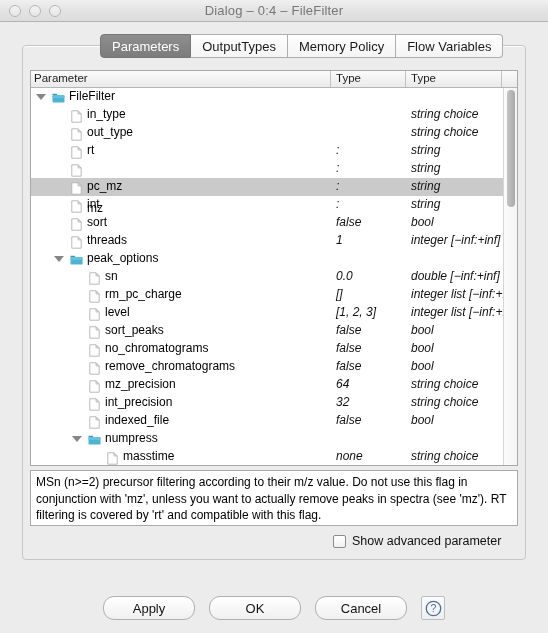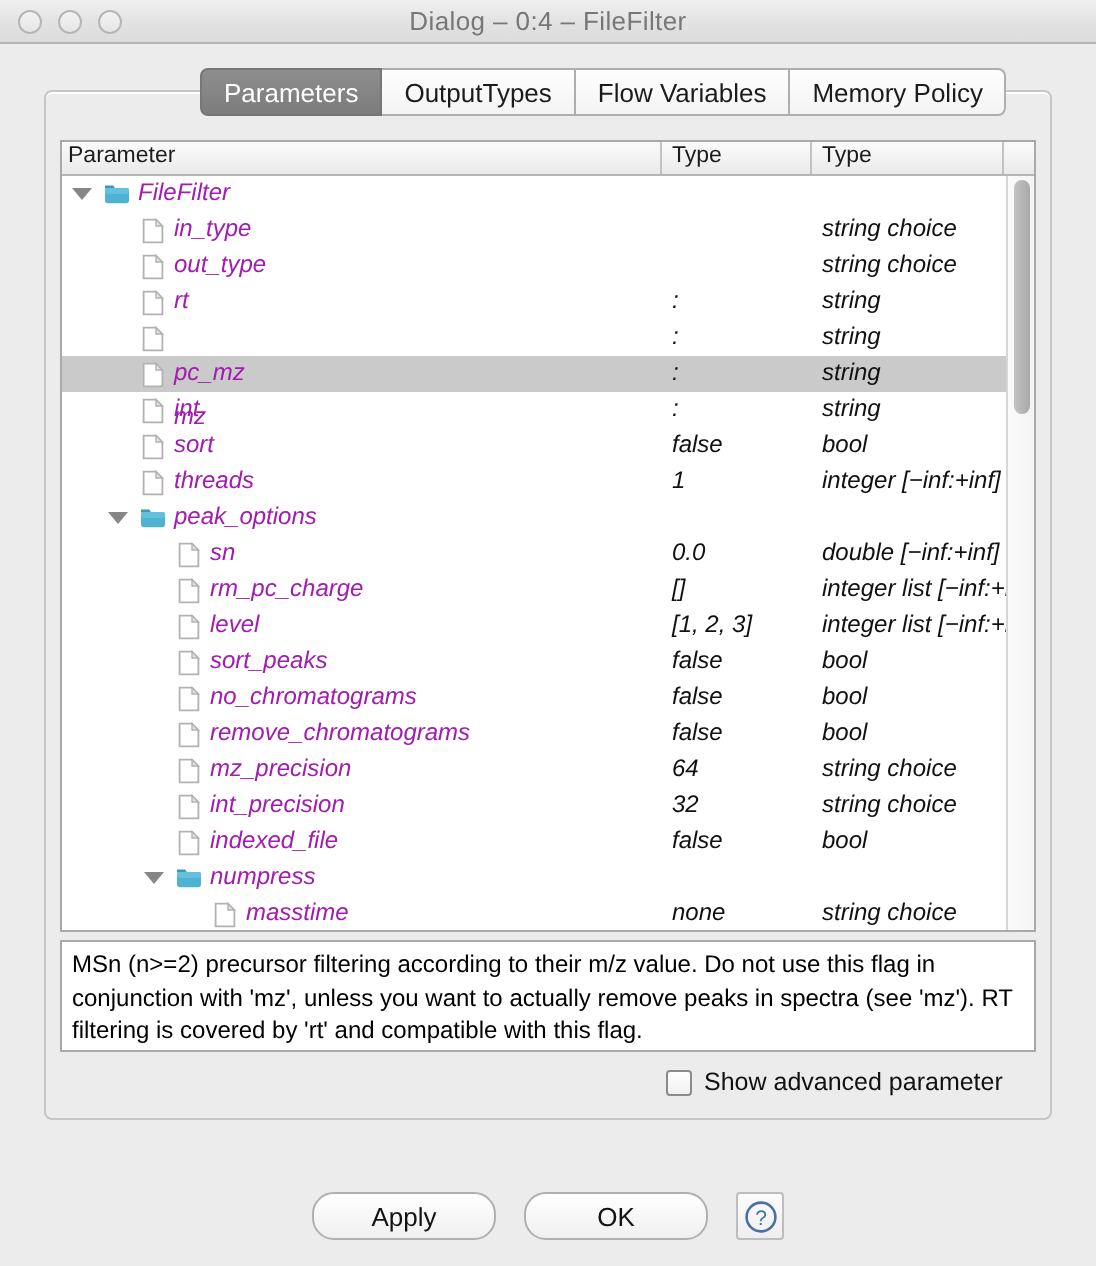--- a/index.html
+++ b/index.html
@@ -137,22 +137,21 @@
     height: 18px;
     box-sizing: border-box;
   }
   .row.selected {
     background: #cacaca;
   }
   .cell-name {
     position: absolute;
     top: 1px;
     font-size: 12px;
-    font-style: italic;
-    color: #a21caf;
+    color: #000000;
     white-space: nowrap;
   }
   .cell-value {
     position: absolute;
     left: 305px; top: 1px;
     font-size: 12px;
     font-style: italic;
     color: #111;
     white-space: nowrap;
   }
@@ -277,24 +276,24 @@
 
 <div id="panel"></div>
 <div id="tabbar">
     <div class="tab active">
       <span>Parameters</span>
     </div>
     <div class="tab">
       <span>OutputTypes</span>
     </div>
     <div class="tab">
-      <span>Flow Variables</span>
+      <span>Memory Policy</span>
     </div>
     <div class="tab">
-      <span>Memory Policy</span>
+      <span>Flow Variables</span>
     </div>
   </div>
 
 <div id="table">
   <div id="thead">
       <div class="th" style="left: 3px;">Parameter</div>
       <div class="th" style="left: 305px;">Type</div>
       <div class="th" style="left: 380px;">Type</div>
       <div class="th-sep" style="left: 299px;"></div>
       <div class="th-sep" style="left: 374px;"></div>
@@ -497,19 +496,20 @@
 <div id="desc">MSn (n&gt;=2) precursor filtering according to their m/z value. Do not use this flag in conjunction with 'mz', unless you want to actually remove peaks in spectra (see 'mz'). RT filtering is covered by 'rt' and compatible with this flag.</div>
 
 <div id="adv">
   <div id="adv-box"></div>
   <div id="adv-label">Show advanced parameter</div>
 </div>
 
 <div id="footer">
   <div class="btn">Apply</div>
   <div class="btn">OK</div>
+  <div class="btn">Cancel</div>
   <div id="help-btn">
     <svg width="17" height="17" viewBox="0 0 17 17">
       <circle cx="8.5" cy="8.5" r="7.2" fill="none" stroke="#4a6fa5" stroke-width="1.3"></circle>
       <text x="8.5" y="12.4" text-anchor="middle" font-family="Liberation Sans, sans-serif" font-size="10.5" fill="#4a6fa5">?</text>
     </svg>
   </div>
 </div>
 
 </body></html>

